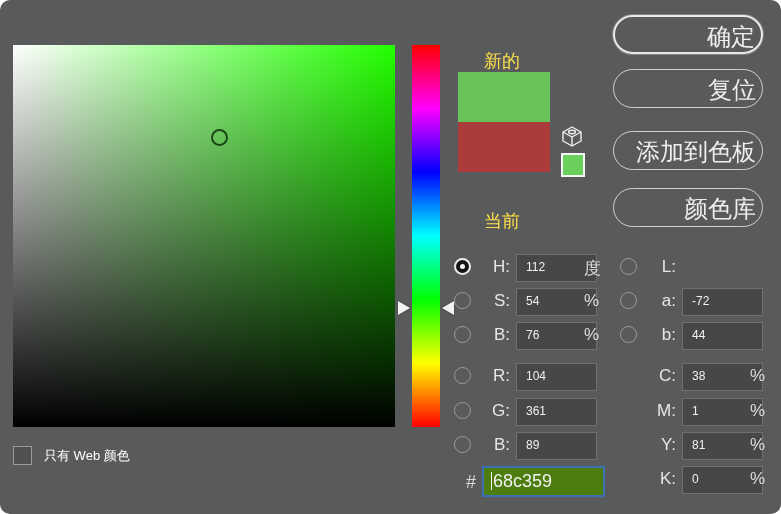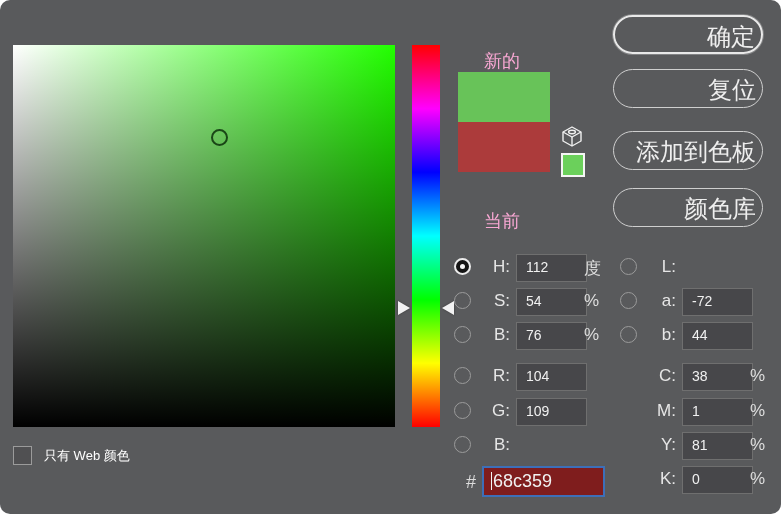--- a/index.html
+++ b/index.html
@@ -27,21 +27,21 @@
   .hue-arrow{position:absolute;width:0;height:0;}
   .hue-arrow.left{
     left:398px;border-top:7px solid transparent;border-bottom:7px solid transparent;
     border-left:12px solid #f2f2f2;filter:drop-shadow(0 0 1px #3a3a3a);
   }
   .hue-arrow.right{
     left:442px;border-top:7px solid transparent;border-bottom:7px solid transparent;
     border-right:12px solid #f2f2f2;filter:drop-shadow(0 0 1px #3a3a3a);
   }
   
-  .swatch-label{position:absolute;font-size:18px;color:#f9a8d4;text-align:center;}
+  .swatch-label{position:absolute;font-size:18px;color:#fde047;text-align:center;}
   .lbl-new{left:484px;top:49px;}
   .lbl-current{left:484px;top:177px;margin-top:32px;}
   .swatch-box{position:absolute;left:458px;top:72px;width:92px;height:100px;}
   .swatch-half{width:100%;height:50%;}
   .gamut-cube{position:absolute;left:560px;top:124px;width:24px;height:24px;}
   .gamut-swatch{
     position:absolute;left:561px;top:153px;width:20px;height:20px;
     border:2px solid #f5f5f5;
   }
   
@@ -65,32 +65,32 @@
     content:"";position:absolute;left:4px;top:4px;width:5px;height:5px;
     border-radius:50%;background:#f5f5f5;
   }
   .row .lbl{
     position:absolute;left:22px;top:3px;width:36px;font-size:17px;color:#e6e6e6;
     text-align:right;
   }
   .row .box{
     position:absolute;left:64px;top:0;width:58px;height:26px;
     background:#47474a;border:1px solid #6f6f6f;
-    color:#f1f1f1;font-size:14px;line-height:24px;padding:0 2px 0 9px;
+    color:#f1f1f1;font-size:12px;line-height:24px;padding:0 12px 0 9px;
     font-family:"Liberation Sans","DejaVu Sans",sans-serif;box-sizing:content-box;
   }
   .row .unit{position:absolute;left:132px;top:3px;font-size:17px;color:#dddddd;}
   .col-left{left:452px;width:170px;}
   .col-right{left:618px;width:170px;}
   
   .hex-row{position:absolute;left:452px;top:466px;height:32px;}
   .hex-prefix{position:absolute;left:14px;top:6px;font-size:18px;color:#dddddd;}
   .hex-box{
     position:absolute;left:30px;top:0;width:112px;height:27px;
-    background:#7f1d1d;border:2px solid #3d6fb8;
+    background:#4d7c0f;border:2px solid #3d6fb8;
     color:#f1f1f1;font-size:18px;line-height:26px;padding-left:7px;
   }
   .caret{display:inline-block;width:1px;height:18px;background:#f5f5f5;
     vertical-align:-3px;margin-right:1px;}
   
   .web-row{position:absolute;left:13px;top:445px;height:24px;}
   .checkbox{
     position:absolute;left:0;top:1px;width:19px;height:19px;
     border:1px solid #9b9b9b;background:#505052;box-sizing:border-box;
   }
@@ -151,26 +151,27 @@
   </div>
   <div class="row col-left" style="top:363px">
     <div class="radio"></div>
     <div class="lbl">R:</div>
     <div class="box">104</div>
     <div class="unit"></div>
   </div>
   <div class="row col-left" style="top:398px">
     <div class="radio"></div>
     <div class="lbl">G:</div>
-    <div class="box">109</div>
+    <div class="box">361</div>
     <div class="unit"></div>
   </div>
   <div class="row col-left" style="top:432px">
     <div class="radio"></div>
     <div class="lbl">B:</div>
+    <div class="box">89</div>
     <div class="unit"></div>
   </div>
 
   <div class="hex-row">
     <div class="hex-prefix">#</div>
     <div class="hex-box"><span class="caret"></span><span>68c359</span></div>
   </div>
 
   <div class="row col-right" style="top:254px">
     <div class="radio"></div>

